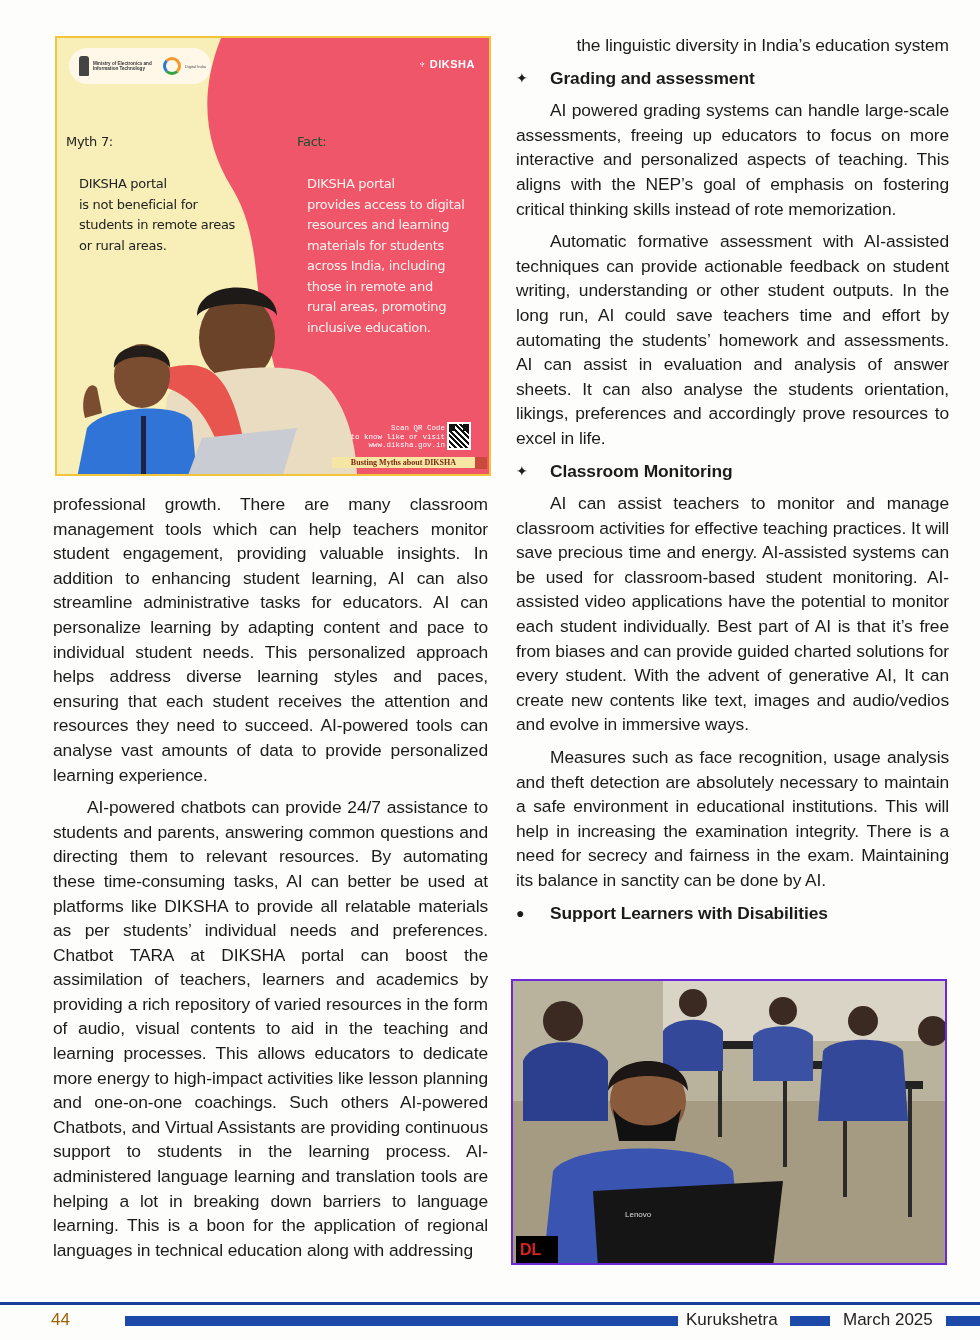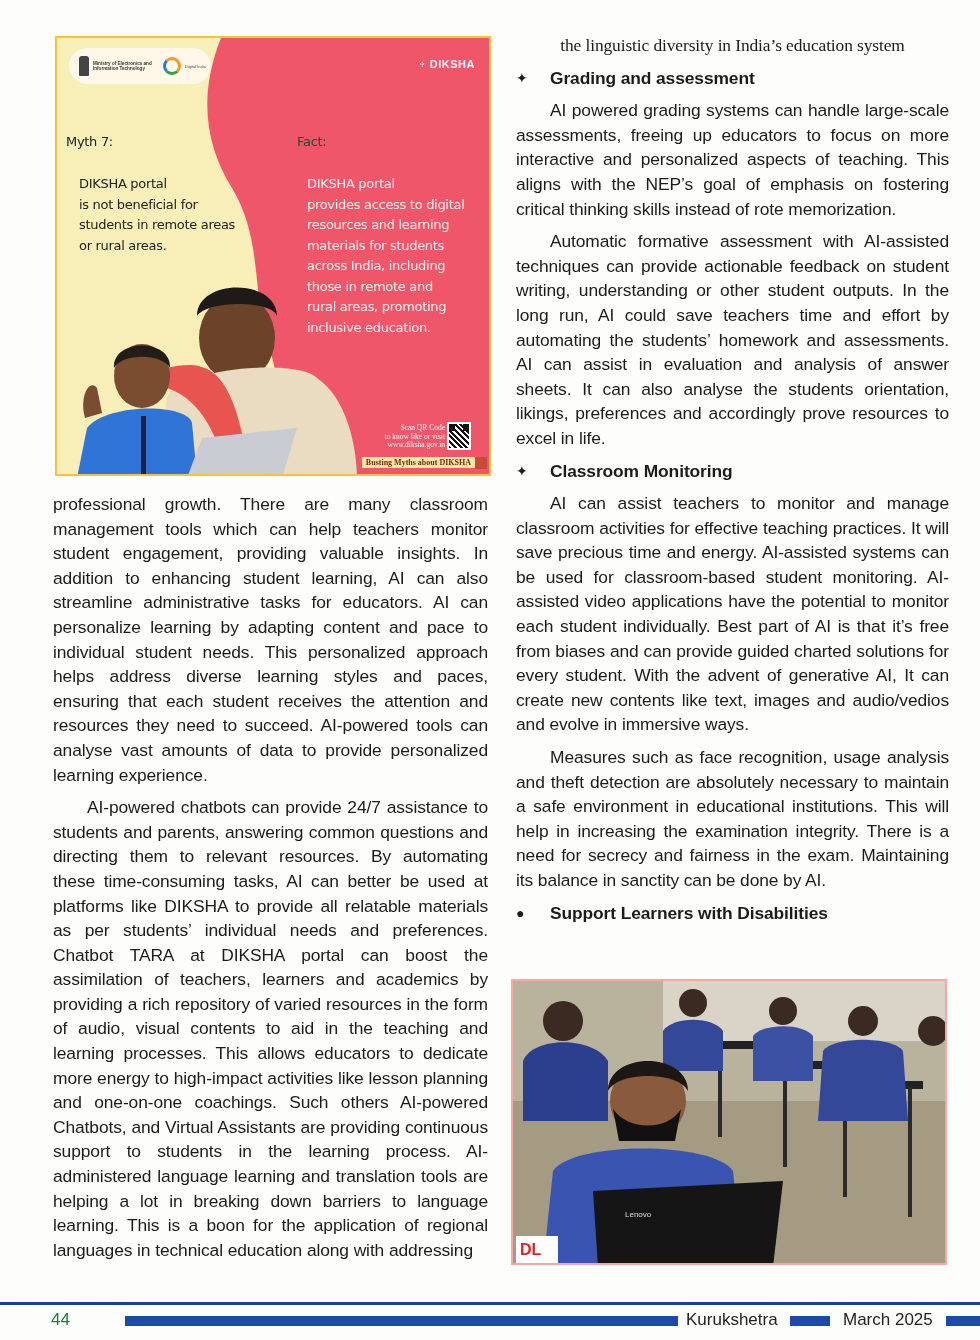--- a/index.html
+++ b/index.html
@@ -39,49 +39,49 @@
   }
   .hand {
     font-family: "DejaVu Sans", sans-serif; font-size: 13px; line-height: 20.5px; letter-spacing: -0.3px;
   }
   .myth-title { position: absolute; left: 9px; top: 94px; color: #222; }
   .myth-text { position: absolute; left: 22px; top: 136px; color: #222; width: 175px; }
   .fact-title { position: absolute; left: 240px; top: 94px; color: #14532d; }
   .fact-text { position: absolute; left: 250px; top: 136px; color: #fff3f0; width: 176px; }
   .qr-caption {
     position: absolute; right: 44px; top: 386px; text-align: right; color: #fff;
-    font-family: Liberation Serif, serif; font-size: 7.5px; line-height: 8.5px;
+    font-family: Liberation Mono, monospace; font-size: 7.5px; line-height: 8.5px;
   }
   .qr {
     position: absolute; right: 18px; top: 384px; width: 24px; height: 28px;
     background:
       linear-gradient(90deg, #111 30%, transparent 30% 70%, #111 70%) 0 0/100% 30% no-repeat,
       repeating-linear-gradient(45deg, #111 0 2px, #fff 2px 4px);
     border: 2px solid #fff; box-sizing: border-box;
   }
   .busting {
     position: absolute; right: 14px; top: 419px; background: #f6e6a4; color: #7a2a12;
-    font-family: "Liberation Serif", serif; font-size: 8px; font-weight: bold; padding: 1px 4px;
+    font-family: "Liberation Serif", serif; font-size: 8px; font-weight: bold; padding: 1px 19px;
   }
   .busting-tail { position: absolute; right: 2px; top: 419px; width: 12px; height: 12px; background: #c84a3a; }
 
   
   #photo {
     position: absolute; left: 511px; top: 979px; width: 436px; height: 286px;
-    border: 2px solid #fca5a5; box-sizing: border-box; overflow: hidden; background: #8c8571;
+    border: 2px solid #6d28d9; box-sizing: border-box; overflow: hidden; background: #8c8571;
   }
   .dl-badge {
-    position: absolute; left: 3px; top: 255px; width: 42px; height: 28px; background: #ffffff;
+    position: absolute; left: 3px; top: 255px; width: 42px; height: 28px; background: #000000;
     color: #d22; font-weight: bold; font-size: 16px; display: flex; align-items: center; padding-left: 4px; box-sizing: border-box;
   }
 
   
   .top-rule { position: absolute; left: 0; top: 1302px; width: 980px; height: 3px; background: #1b3f9a; }
   .footer { position: absolute; left: 0; top: 1310px; width: 980px; height: 22px; }
-  .page-num { position: absolute; left: 51px; top: 0; font-size: 17px; color: #15803d; }
+  .page-num { position: absolute; left: 51px; top: 0; font-size: 17px; color: #a16207; }
   .bar1 { position: absolute; left: 125px; top: 6px; width: 553px; height: 10px; background: #1d49a8; }
   .pub { position: absolute; left: 686px; top: 0; font-size: 17px; color: #222; }
   .bar2 { position: absolute; left: 790px; top: 6px; width: 40px; height: 10px; background: #1d49a8; }
   .date { position: absolute; left: 843px; top: 0; font-size: 17px; color: #222; }
   .bar3 { position: absolute; left: 946px; top: 6px; width: 34px; height: 10px; background: #1d49a8; }
 
   .heading { font-weight: bold; display: flex; align-items: center; text-align: left; }
   .heading .bul { width: 34px; font-size: 14px; flex: none; }
 </style>
 </head>
@@ -147,21 +147,21 @@
   <div class="busting-tail"></div>
 </div>
 
 <div class="col-text" style="position:absolute; left:53px; top:492px; width:435px;">
   <p>professional growth. There are many classroom management tools which can help teachers monitor student engagement, providing valuable insights. In addition to enhancing student learning, AI can also streamline administrative tasks for educators. AI can personalize learning by adapting content and pace to individual student needs. This personalized approach helps address diverse learning styles and paces, ensuring that each student receives the attention and resources they need to succeed. AI-powered tools can analyse vast amounts of data to provide personalized learning experience.</p>
   <div class="gap"></div>
   <p class="indent">AI-powered chatbots can provide 24/7 assistance to students and parents, answering common questions and directing them to relevant resources. By automating these time-consuming tasks, AI can better be used at platforms like DIKSHA to provide all relatable materials as per students’ individual needs and preferences. Chatbot TARA at DIKSHA portal can boost the assimilation of teachers, learners and academics by providing a rich repository of varied resources in the form of audio, visual contents to aid in the teaching and learning processes. This allows educators to dedicate more energy to high-impact activities like lesson planning and one-on-one coachings. Such others AI-powered Chatbots, and Virtual Assistants are providing continuous support to students in the learning process. AI-administered language learning and translation tools are helping a lot in breaking down barriers to language learning. This is a boon for the application of regional languages in technical education along with addressing</p>
 </div>
 
 <div class="col-text" style="position:absolute; left:516px; top:33px; width:433px;">
-  <p style="text-align:center;font-family:Liberation Serif, serif;">the linguistic diversity in India’s education system</p>
+  <p style="text-align:right;">the linguistic diversity in India’s education system</p>
   <div class="gap"></div>
 
   <div class="heading">
     <span class="bul">✦</span>
     <span>Grading and assessment</span>
   </div>
   <div class="gap"></div>
   <p class="indent">AI powered grading systems can handle large-scale assessments, freeing up educators to focus on more interactive and personalized aspects of teaching. This aligns with the NEP’s goal of emphasis on fostering critical thinking skills instead of rote memorization.</p>
   <div class="gap"></div>
   <p class="indent">Automatic formative assessment with AI-assisted techniques can provide actionable feedback on student writing, understanding or other student outputs. In the long run, AI could save teachers time and effort by automating the students’ homework and assessments. AI can assist in evaluation and analysis of answer sheets. It can also analyse the students orientation, likings, preferences and accordingly prove resources to excel in life.</p>

